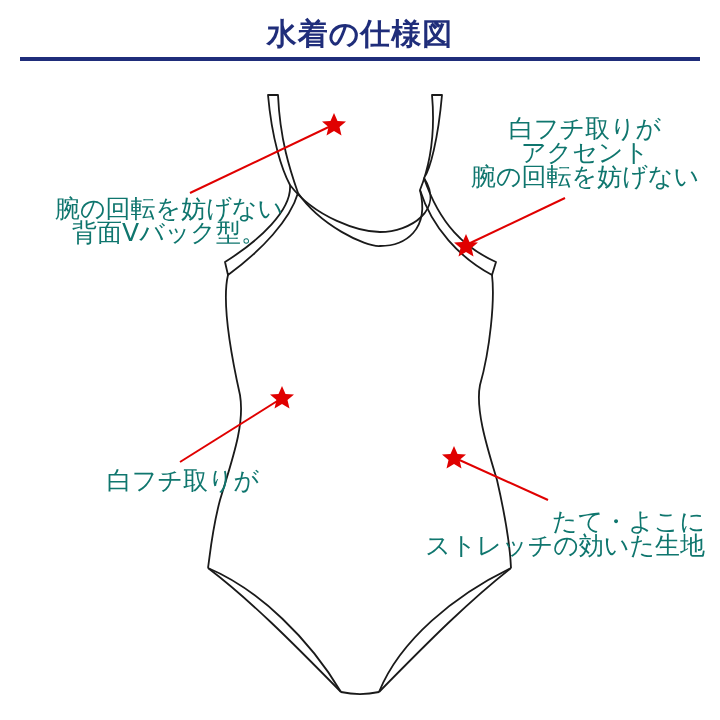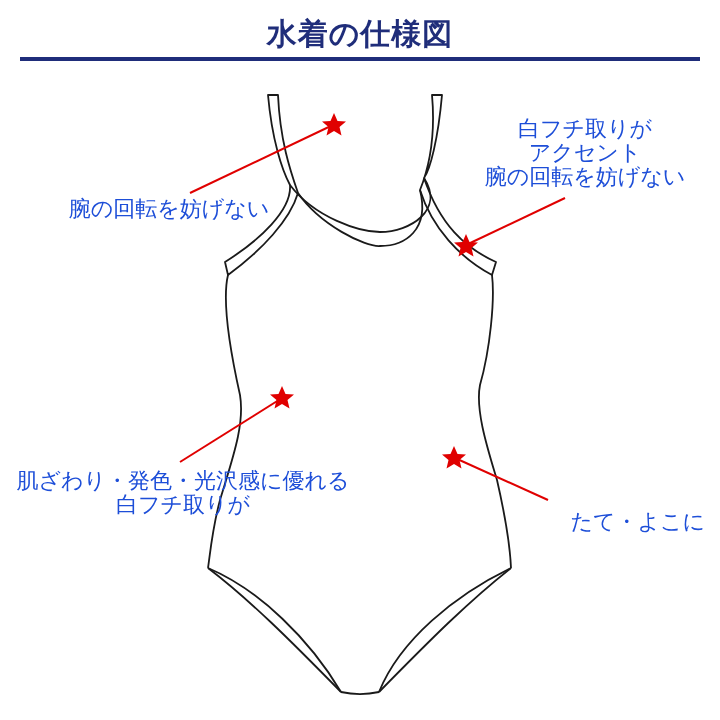--- a/index.html
+++ b/index.html
@@ -2,21 +2,21 @@
 <html><head>
   <meta charset="utf-8">
   <style>
     html, body { margin: 0; padding: 0; background: #ffffff; }
     body { width: 720px; height: 720px; position: relative; overflow: hidden;
            font-family: "DejaVu Sans", "Liberation Sans", sans-serif; }
     .title { position: absolute; top: 14px; left: 0; width: 720px; text-align: center;
              font-size: 30px; font-weight: bold; color: #1f2d7a; letter-spacing: 1px; }
     .rule { position: absolute; top: 57px; left: 20px; width: 680px; height: 4px; background: #1f2d7a; }
     svg.figure { position: absolute; left: 0; top: 0; }
-    .label { position: absolute; color: #1d4ed8; font-size: 22px; line-height: 24px;
+    .label { position: absolute; color: #0f766e; font-size: 25px; line-height: 24px;
              text-align: center; white-space: nowrap; }
     .label span { display: block; }
     #lbl-1 { left: 44px; top: 197px; width: 250px; }
     #lbl-2 { left: 470px; top: 117px; width: 230px; }
     #lbl-3 { left: 8px; top: 469px; width: 350px; }
     #lbl-4 { left: 425px; top: 510px; width: 280px; text-align: right; }
   </style>
 </head>
 <body>
 
@@ -55,28 +55,29 @@
   <g fill="#e00000">
     <polygon transform="translate(334,125)" points="0,-12 3.5,-4 12,-3.5 5.5,2 7.5,10.5 0,6 -7.5,10.5 -5.5,2 -12,-3.5 -3.5,-4"></polygon>
     <polygon transform="translate(466,246)" points="0,-12 3.5,-4 12,-3.5 5.5,2 7.5,10.5 0,6 -7.5,10.5 -5.5,2 -12,-3.5 -3.5,-4"></polygon>
     <polygon transform="translate(282,398)" points="0,-12 3.5,-4 12,-3.5 5.5,2 7.5,10.5 0,6 -7.5,10.5 -5.5,2 -12,-3.5 -3.5,-4"></polygon>
     <polygon transform="translate(454,458)" points="0,-12 3.5,-4 12,-3.5 5.5,2 7.5,10.5 0,6 -7.5,10.5 -5.5,2 -12,-3.5 -3.5,-4"></polygon>
   </g>
 </svg>
 
 <div class="label" id="lbl-1">
   <span>腕の回転を妨げない</span>
+  <span>背面Vバック型。</span>
 </div>
 
 <div class="label" id="lbl-2">
   <span>白フチ取りが</span>
   <span>アクセント</span>
   <span>腕の回転を妨げない</span>
 </div>
 
 <div class="label" id="lbl-3">
-  <span>肌ざわり・発色・光沢感に優れる</span>
   <span>白フチ取りが</span>
 </div>
 
 <div class="label" id="lbl-4">
   <span>たて・よこに</span>
+  <span>ストレッチの効いた生地</span>
 </div>
 
 </body></html>

